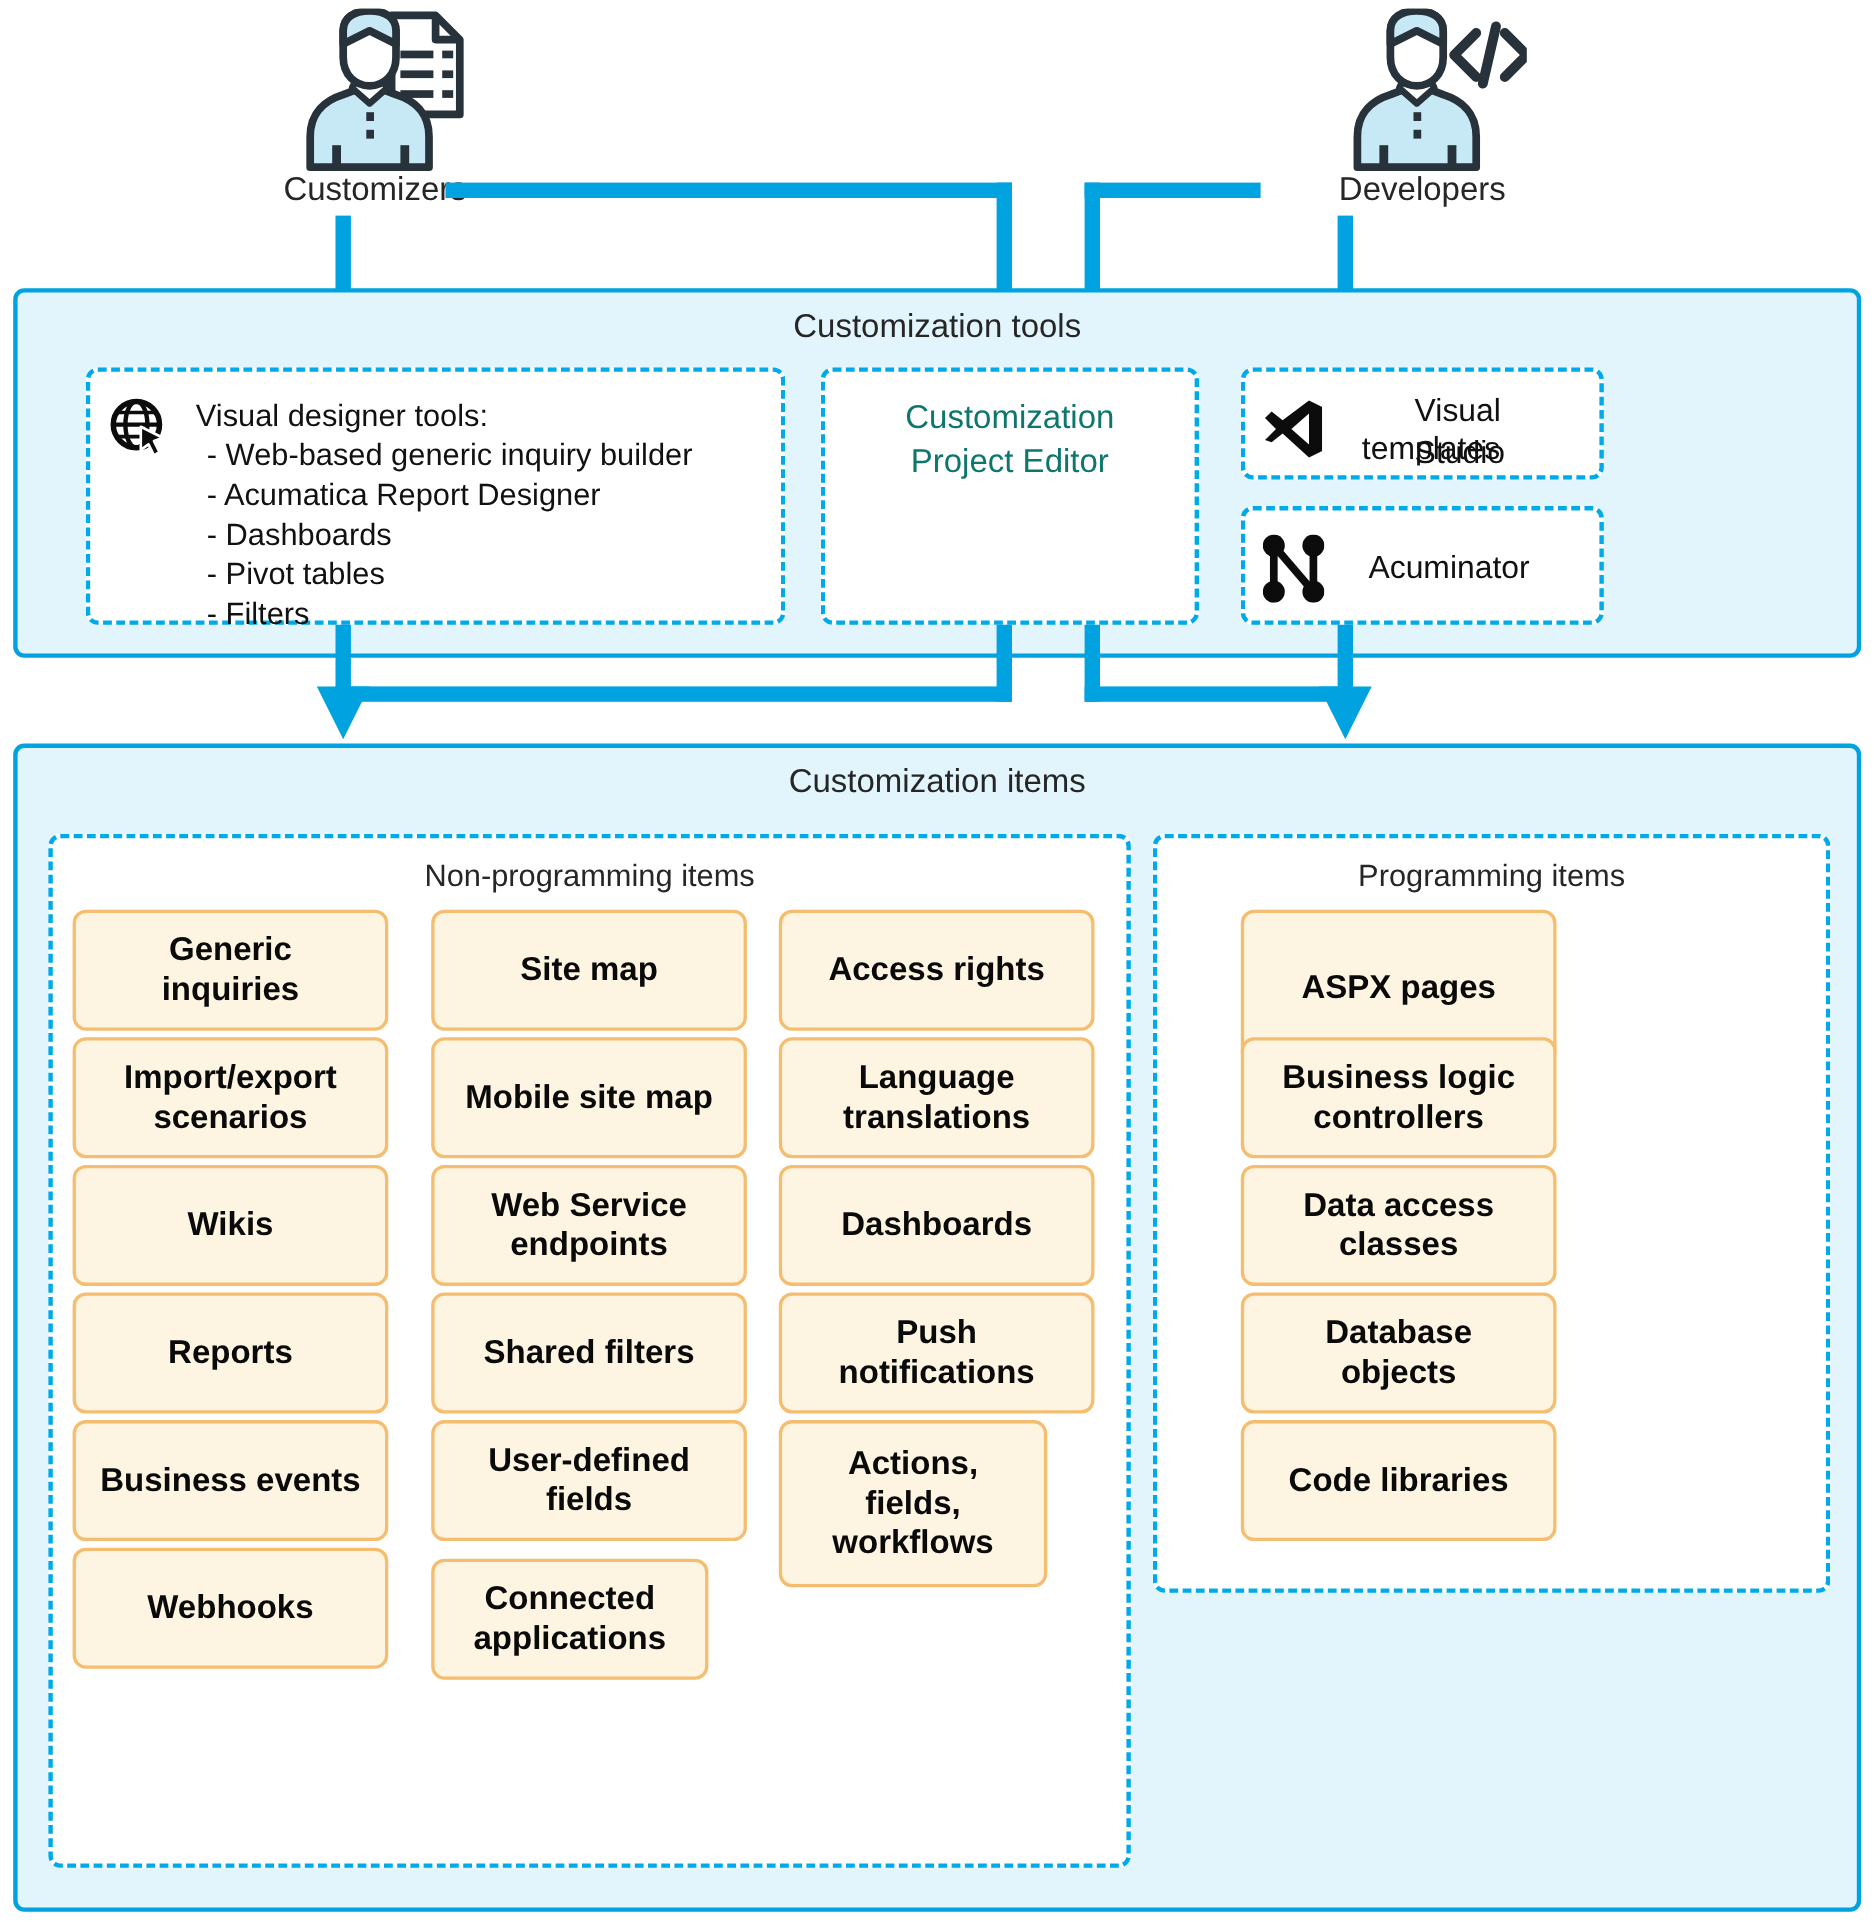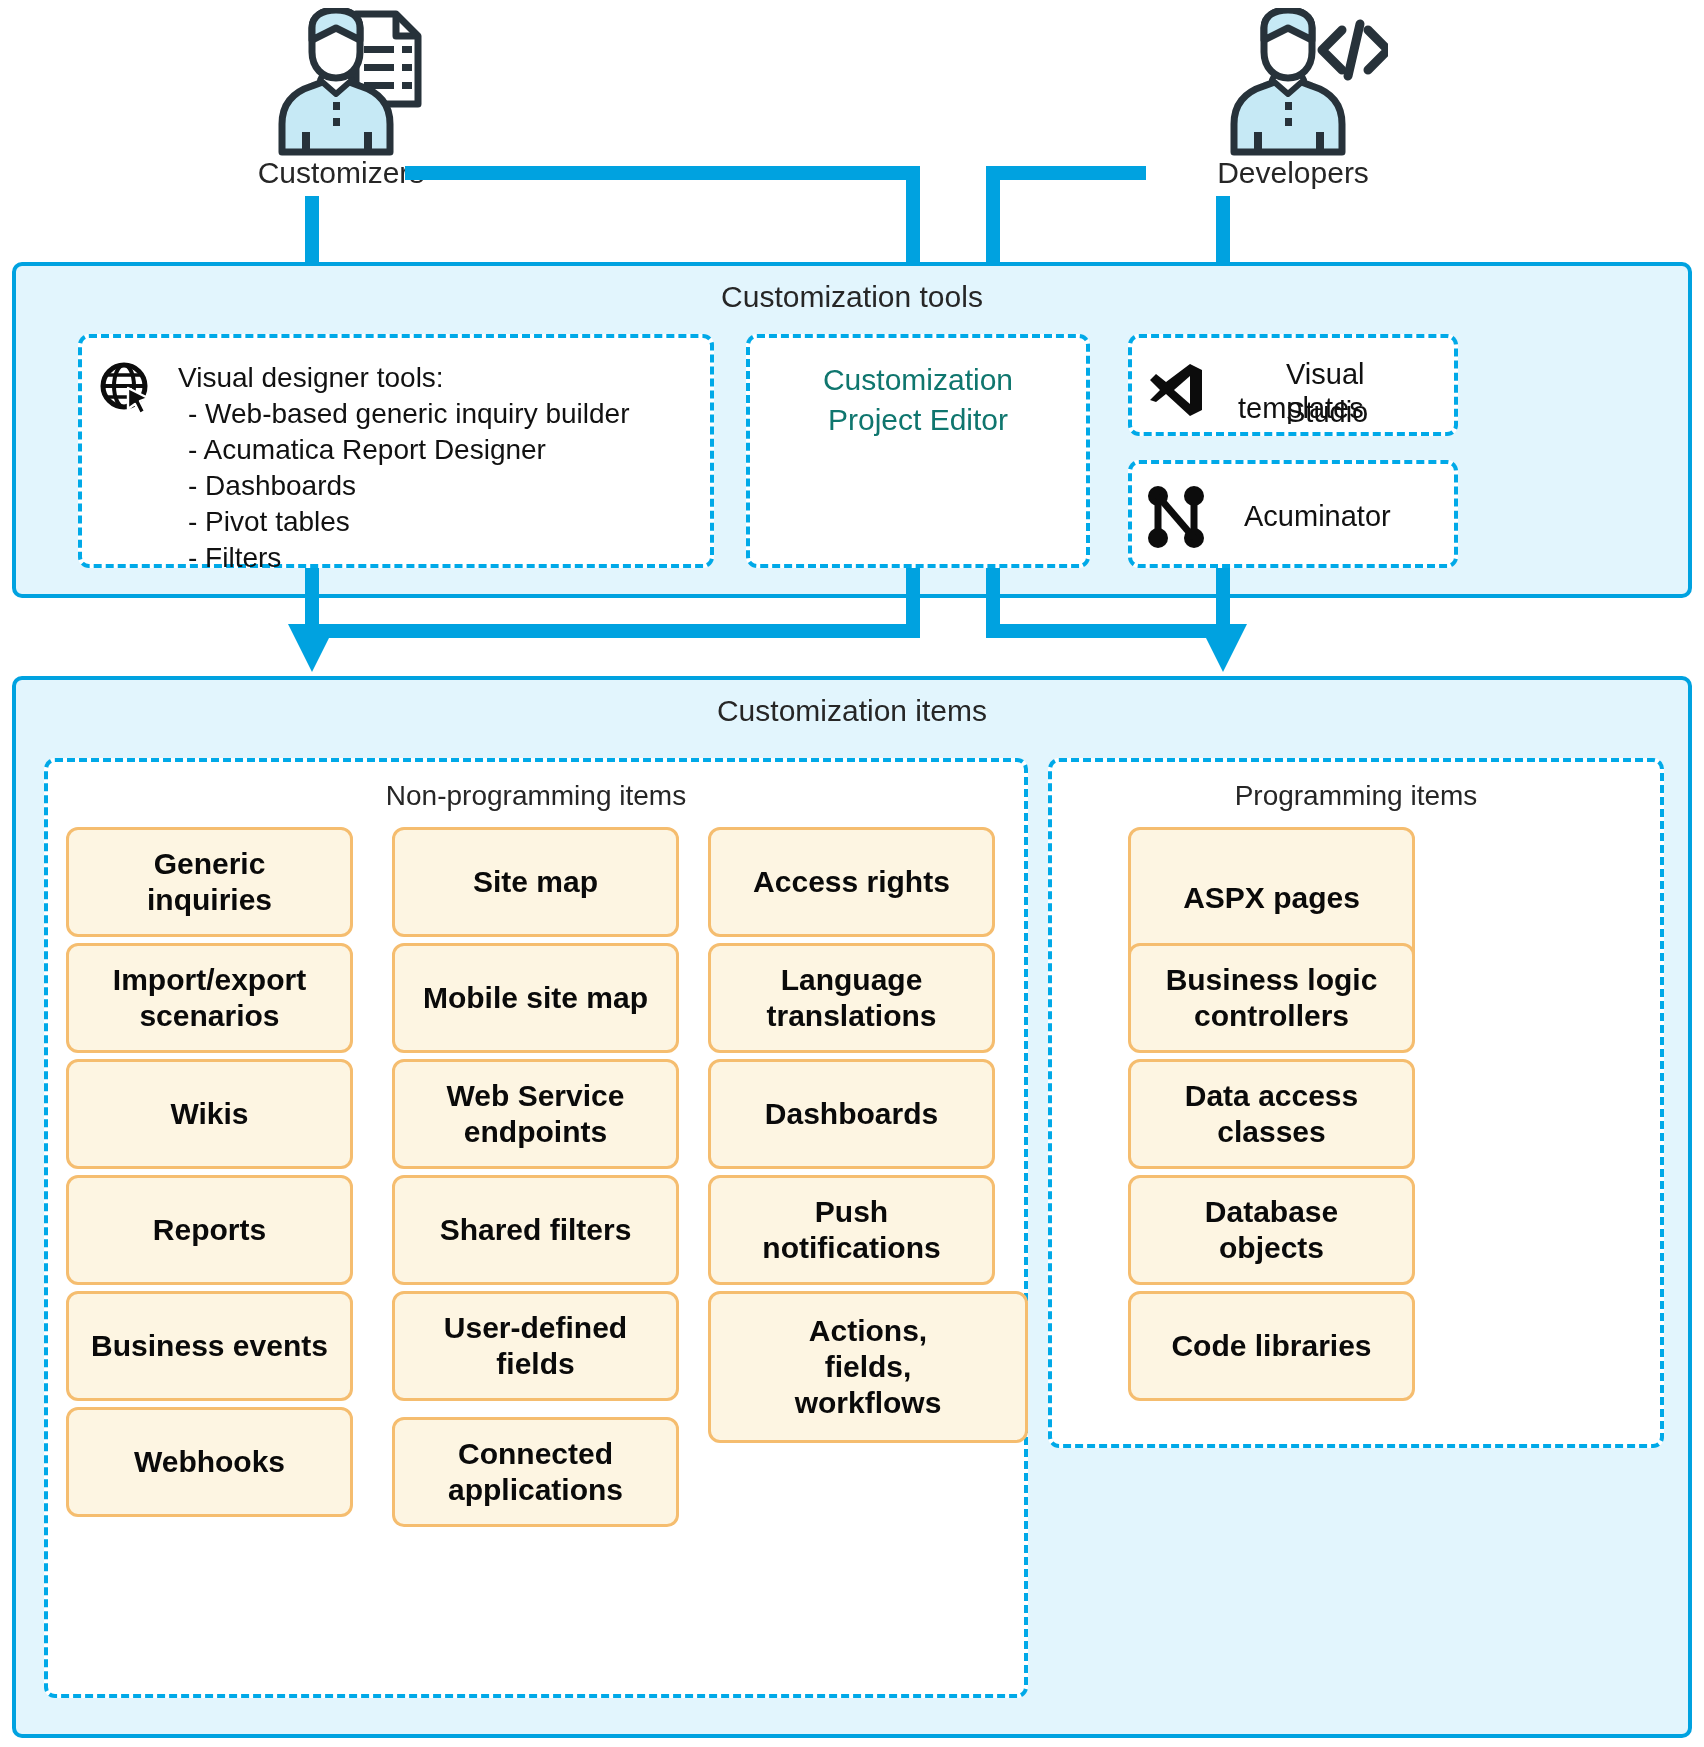--- a/index.html
+++ b/index.html
@@ -267,27 +267,27 @@
   <div class="chip" style="left:66px; top:1059px; width:287px; height:110px;">Wikis</div>
   <div class="chip" style="left:66px; top:1175px; width:287px; height:110px;">Reports</div>
   <div class="chip" style="left:66px; top:1291px; width:287px; height:110px;">Business events</div>
   <div class="chip" style="left:66px; top:1407px; width:287px; height:110px;">Webhooks</div>
 
   <div class="chip" style="left:392px; top:827px; width:287px; height:110px;">Site map</div>
   <div class="chip" style="left:392px; top:943px; width:287px; height:110px;">Mobile site map</div>
   <div class="chip" style="left:392px; top:1059px; width:287px; height:110px;">Web Service<br>endpoints</div>
   <div class="chip" style="left:392px; top:1175px; width:287px; height:110px;">Shared filters</div>
   <div class="chip" style="left:392px; top:1291px; width:287px; height:110px;">User-defined<br>fields</div>
-  <div class="chip" style="left:392px; top:1417px; width:287px; height:110px;">Connected<br>applications</div>
+  <div class="chip" style="left:392px; top:1417px; width:252px; height:110px;">Connected<br>applications</div>
 
   <div class="chip" style="left:708px; top:827px; width:287px; height:110px;">Access rights</div>
   <div class="chip" style="left:708px; top:943px; width:287px; height:110px;">Language<br>translations</div>
   <div class="chip" style="left:708px; top:1059px; width:287px; height:110px;">Dashboards</div>
   <div class="chip" style="left:708px; top:1175px; width:287px; height:110px;">Push<br>notifications</div>
-  <div class="chip" style="left:708px; top:1291px; width:320px; height:152px;">Actions,<br>fields,<br>workflows</div>
+  <div class="chip" style="left:708px; top:1291px; width:244px; height:152px;">Actions,<br>fields,<br>workflows</div>
 
   <div class="chip" style="left:1128px; top:827px; width:287px; height:142px;">ASPX pages</div>
   <div class="chip" style="left:1128px; top:943px; width:287px; height:110px;">Business logic<br>controllers</div>
   <div class="chip" style="left:1128px; top:1059px; width:287px; height:110px;">Data access<br>classes</div>
   <div class="chip" style="left:1128px; top:1175px; width:287px; height:110px;">Database<br>objects</div>
   <div class="chip" style="left:1128px; top:1291px; width:287px; height:110px;">Code libraries</div>
 
 </div>
 
 </body></html>

